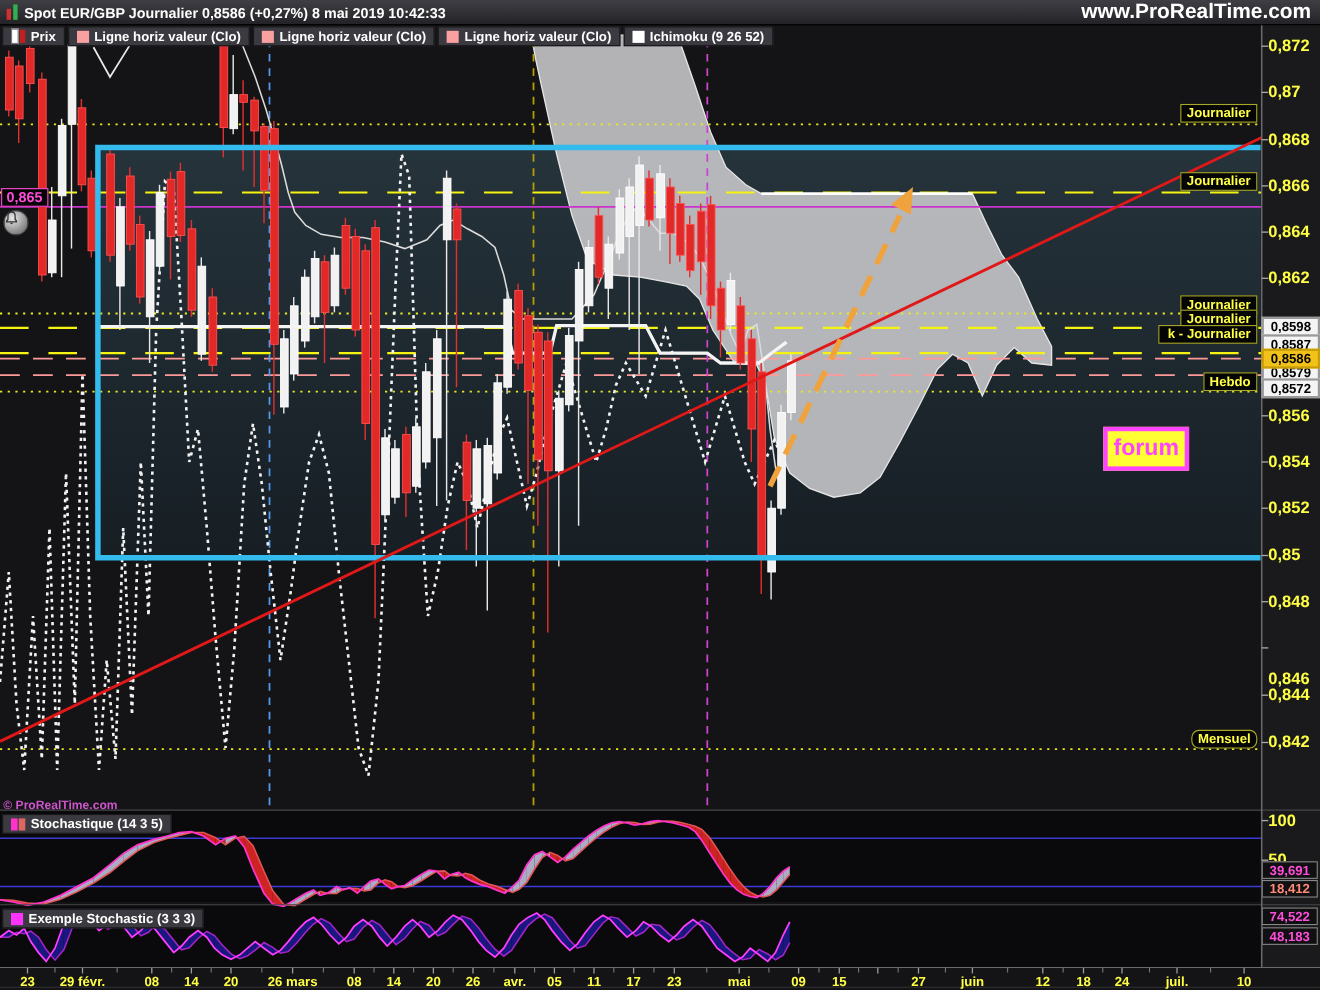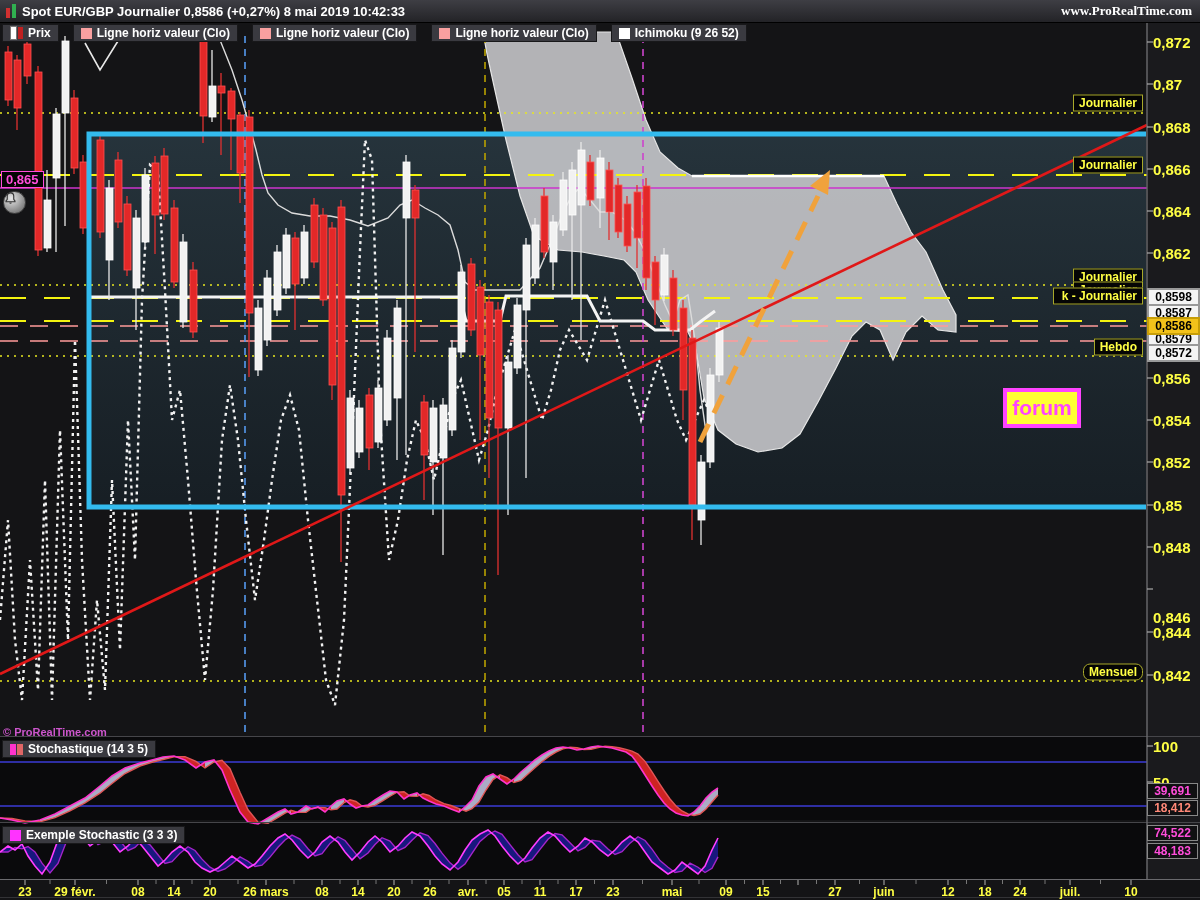--- a/index.html
+++ b/index.html
@@ -3,25 +3,25 @@
 <meta charset="utf-8">
 <style>
   html,body{margin:0;padding:0;background:#0c0c0e;}
   #app{position:relative;width:1200px;height:900px;overflow:hidden;background:#141416;
        font-family:"Liberation Sans",sans-serif;-webkit-font-smoothing:antialiased;}
   
   #topbar{position:absolute;left:0;top:0;width:1200px;height:22px;
           background:linear-gradient(#3e3e44,#232327);border-bottom:1px solid #000;
           display:flex;align-items:center;z-index:30;}
   #topbar .title{color:#fff;font-weight:bold;font-size:13px;margin-left:6px;white-space:nowrap;}
-  #topbar .url{color:#fff;font-weight:bold;font-size:13px;margin-left:auto;margin-right:8px;font-family:Liberation Serif, serif;}
+  #topbar .url{color:#fff;font-weight:bold;font-size:19px;margin-left:auto;margin-right:8px;}
   .mini-candles{display:inline-flex;align-items:flex-end;gap:2px;margin-left:6px;height:14px;}
   .mini-candles i{display:block;width:4px;}
   
-  #legend{position:absolute;left:2px;top:24px;display:flex;gap:14px;z-index:30;}
+  #legend{position:absolute;left:2px;top:24px;display:flex;gap:3px;z-index:30;}
   .chip{display:inline-flex;align-items:center;gap:5px;background:#3a3a40;border:1px solid #18181a;
         padding:1px 7px;color:#fff;font-weight:bold;font-size:12px;line-height:14px;white-space:nowrap;}
   .sw{width:11px;height:11px;display:inline-block;}
   .prix-ic{display:inline-flex;gap:1px;align-items:center;}
   .prix-ic i{display:block;width:5px;height:12px;}
   svg{position:absolute;left:0;top:0;z-index:5;}
   
   .ylabel{position:absolute;left:1153px;transform:translateY(-50%);color:#ffff44;
           font-weight:bold;font-size:15px;z-index:20;white-space:nowrap;}
   .tag{position:absolute;left:1147px;width:49px;transform:translateY(-50%);text-align:center;
@@ -590,21 +590,21 @@
       <div class="tag" style="top: 339px;">0,8579</div>
       <div class="tag" style="top: 353px;">0,8572</div>
       <div class="tag dark" style="top: 791px;">39,691</div>
       <div class="tag dark salmon" style="top: 808px;">18,412</div>
       <div class="tag dark" style="top: 833px;">74,522</div>
       <div class="tag dark" style="top: 851px;">48,183</div>
       <div class="rlabel" style="top: 103px;">Journalier</div>
       <div class="rlabel" style="top: 165px;">Journalier</div>
       <div class="rlabel" style="top: 277px;">Journalier</div>
       <div class="rlabel" style="top: 290px;">Journalier</div>
-      <div class="rlabel" style="top: 296px; padding-left: 8px;">k - Journalier</div>
+      <div class="rlabel" style="top: 304px; padding-left: 8px;">k - Journalier</div>
       <div class="rlabel" style="top: 347px;">Hebdo</div>
       <div class="rlabel" style="top: 672px; border-radius: 7px;">Mensuel</div>
       <div class="xlabel" style="left: 25px;">23</div>
       <div class="xlabel" style="left: 75px;">29 févr.</div>
       <div class="xlabel" style="left: 138px;">08</div>
       <div class="xlabel" style="left: 174px;">14</div>
       <div class="xlabel" style="left: 210px;">20</div>
       <div class="xlabel" style="left: 266px;">26 mars</div>
       <div class="xlabel" style="left: 322px;">08</div>
       <div class="xlabel" style="left: 358px;">14</div>

